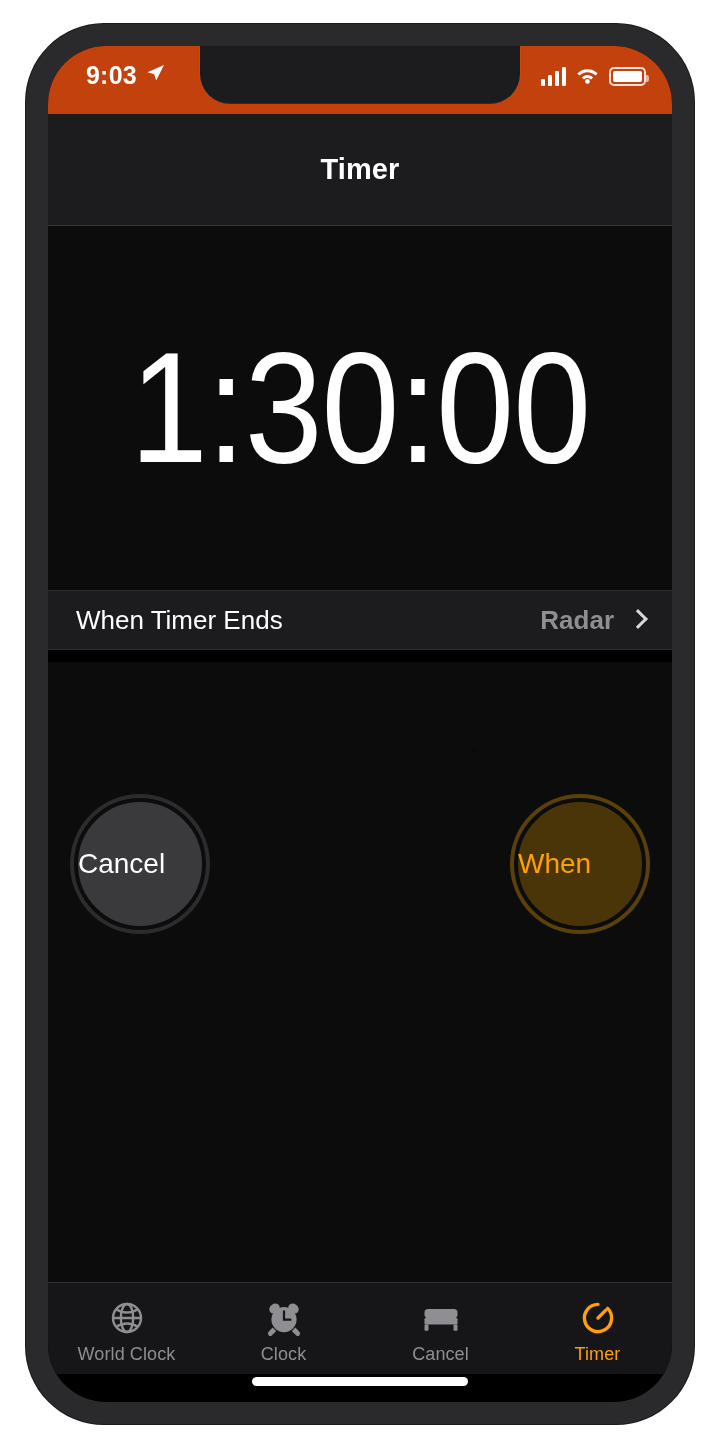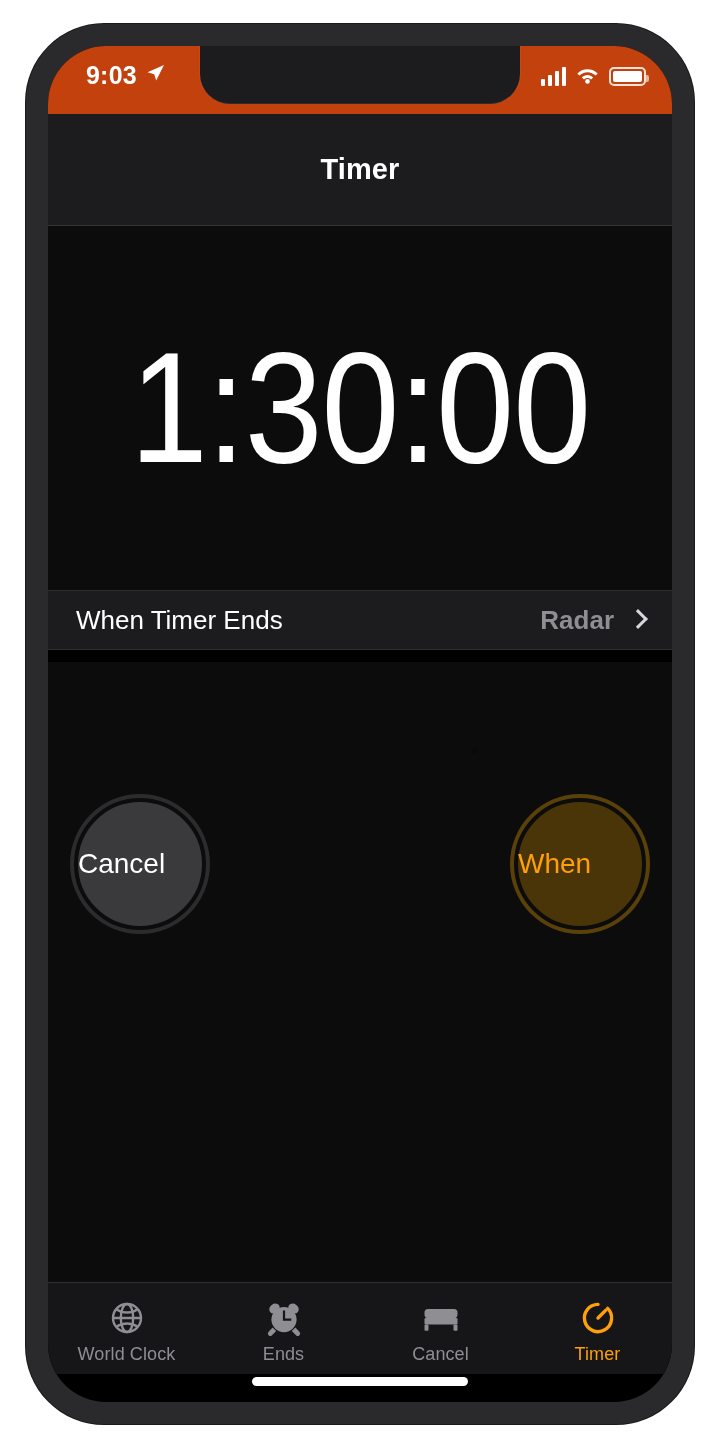--- a/index.html
+++ b/index.html
@@ -407,21 +407,21 @@
               <ellipse cx="29.5" cy="10.5" rx="5.6" ry="4.6" transform="rotate(38 29.5 10.5)"></ellipse>
               <path d="M8.6 29.5 L4.6 33.8 a2.4 2.4 0 0 0 3.4 3.4 L12.2 33z"></path>
               <path d="M31.4 29.5 L35.4 33.8 a2.4 2.4 0 0 1-3.4 3.4 L27.8 33z"></path>
               <circle cx="20" cy="21.6" r="12.6"></circle>
             </g>
             <g stroke="#161618" stroke-width="2.2" stroke-linecap="square" fill="none">
               <path d="M20 13.6 L20 21.6 L26.2 21.6"></path>
             </g>
           </svg>
         </span>
-        <span class="tab-label">Ends</span>
+        <span class="tab-label">Clock</span>
       </div>
 
       <div class="tab-item">
         <span class="tab-icon">
           <svg width="40" height="40" viewBox="0 0 40 40">
             <g fill="#8e8e93">
               <rect x="3.5" y="11" width="33" height="9" rx="3.6"></rect>
               <rect x="3.5" y="20" width="33" height="6.4" rx="1.2"></rect>
               <rect x="3.5" y="26.4" width="4" height="6.4" rx="1"></rect>
               <rect x="32.5" y="26.4" width="4" height="6.4" rx="1"></rect>

